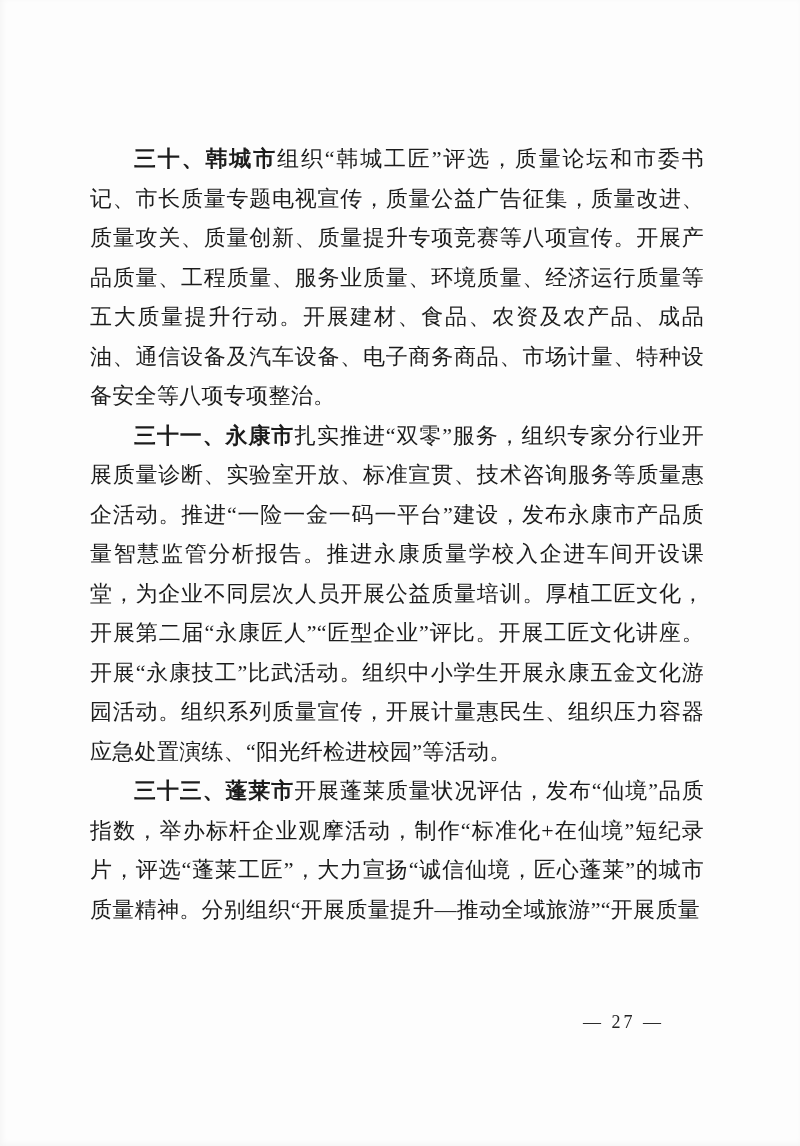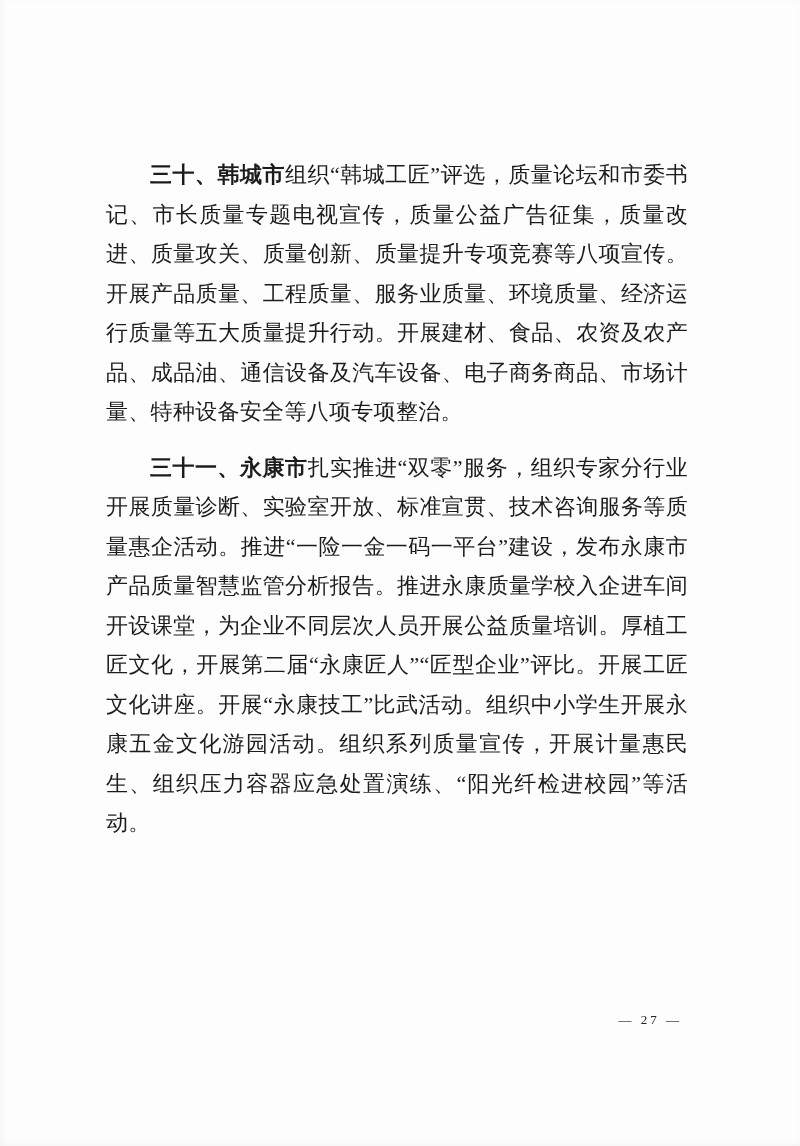--- a/index.html
+++ b/index.html
@@ -18,49 +18,50 @@
     overflow: hidden;
     box-shadow: inset 2px -2px 6px rgba(0,0,0,0.04);
   }
   .content {
     position: absolute;
     left: 90px;
     top: 139px;
     width: 614px;
   }
   .para {
-    margin: 16px;
+    margin: 0;
     font-size: 22px;
     line-height: 39.5px;
     text-align: justify;
     text-indent: 2em;
     letter-spacing: 0.3px;
     font-family: Liberation Serif, serif;
   }
   .para-heading {
     font-weight: bold;
   }
   .page-number {
     position: absolute;
     top: 1012px;
-    right: 118px;
-    font-size: 13px;
+    right: 136px;
+    font-size: 18px;
     letter-spacing: 3px;
     color: #222;
     white-space: nowrap;
   }
 </style>
 </head>
 <body>
 
 <div class="page">
   <div class="content">
 
     <p class="para"><span class="para-heading">三十、韩城市</span><span>组织“韩城工匠”评选，质量论坛和市委书记、市长质量专题电视宣传，质量公益广告征集，质量改进、质量攻关、质量创新、质量提升专项竞赛等八项宣传。开展产品质量、工程质量、服务业质量、环境质量、经济运行质量等五大质量提升行动。开展建材、食品、农资及农产品、成品油、通信设备及汽车设备、电子商务商品、市场计量、特种设备安全等八项专项整治。</span></p>
 
     <p class="para"><span class="para-heading">三十一、永康市</span><span>扎实推进“双零”服务，组织专家分行业开展质量诊断、实验室开放、标准宣贯、技术咨询服务等质量惠企活动。推进“一险一金一码一平台”建设，发布永康市产品质量智慧监管分析报告。推进永康质量学校入企进车间开设课堂，为企业不同层次人员开展公益质量培训。厚植工匠文化，开展第二届“永康匠人”“匠型企业”评比。开展工匠文化讲座。开展“永康技工”比武活动。组织中小学生开展永康五金文化游园活动。组织系列质量宣传，开展计量惠民生、组织压力容器应急处置演练、“阳光纤检进校园”等活动。</span></p>
 
 
+    <p class="para"><span class="para-heading">三十三、蓬莱市</span><span>开展蓬莱质量状况评估，发布“仙境”品质指数，举办标杆企业观摩活动，制作“标准化+在仙境”短纪录片，评选“蓬莱工匠”，大力宣扬“诚信仙境，匠心蓬莱”的城市质量精神。分别组织“开展质量提升—推动全域旅游”“开展质量</span></p>
 
   </div>
 
   <div class="page-number">— 27 —</div>
 </div>
 
 </body></html>

